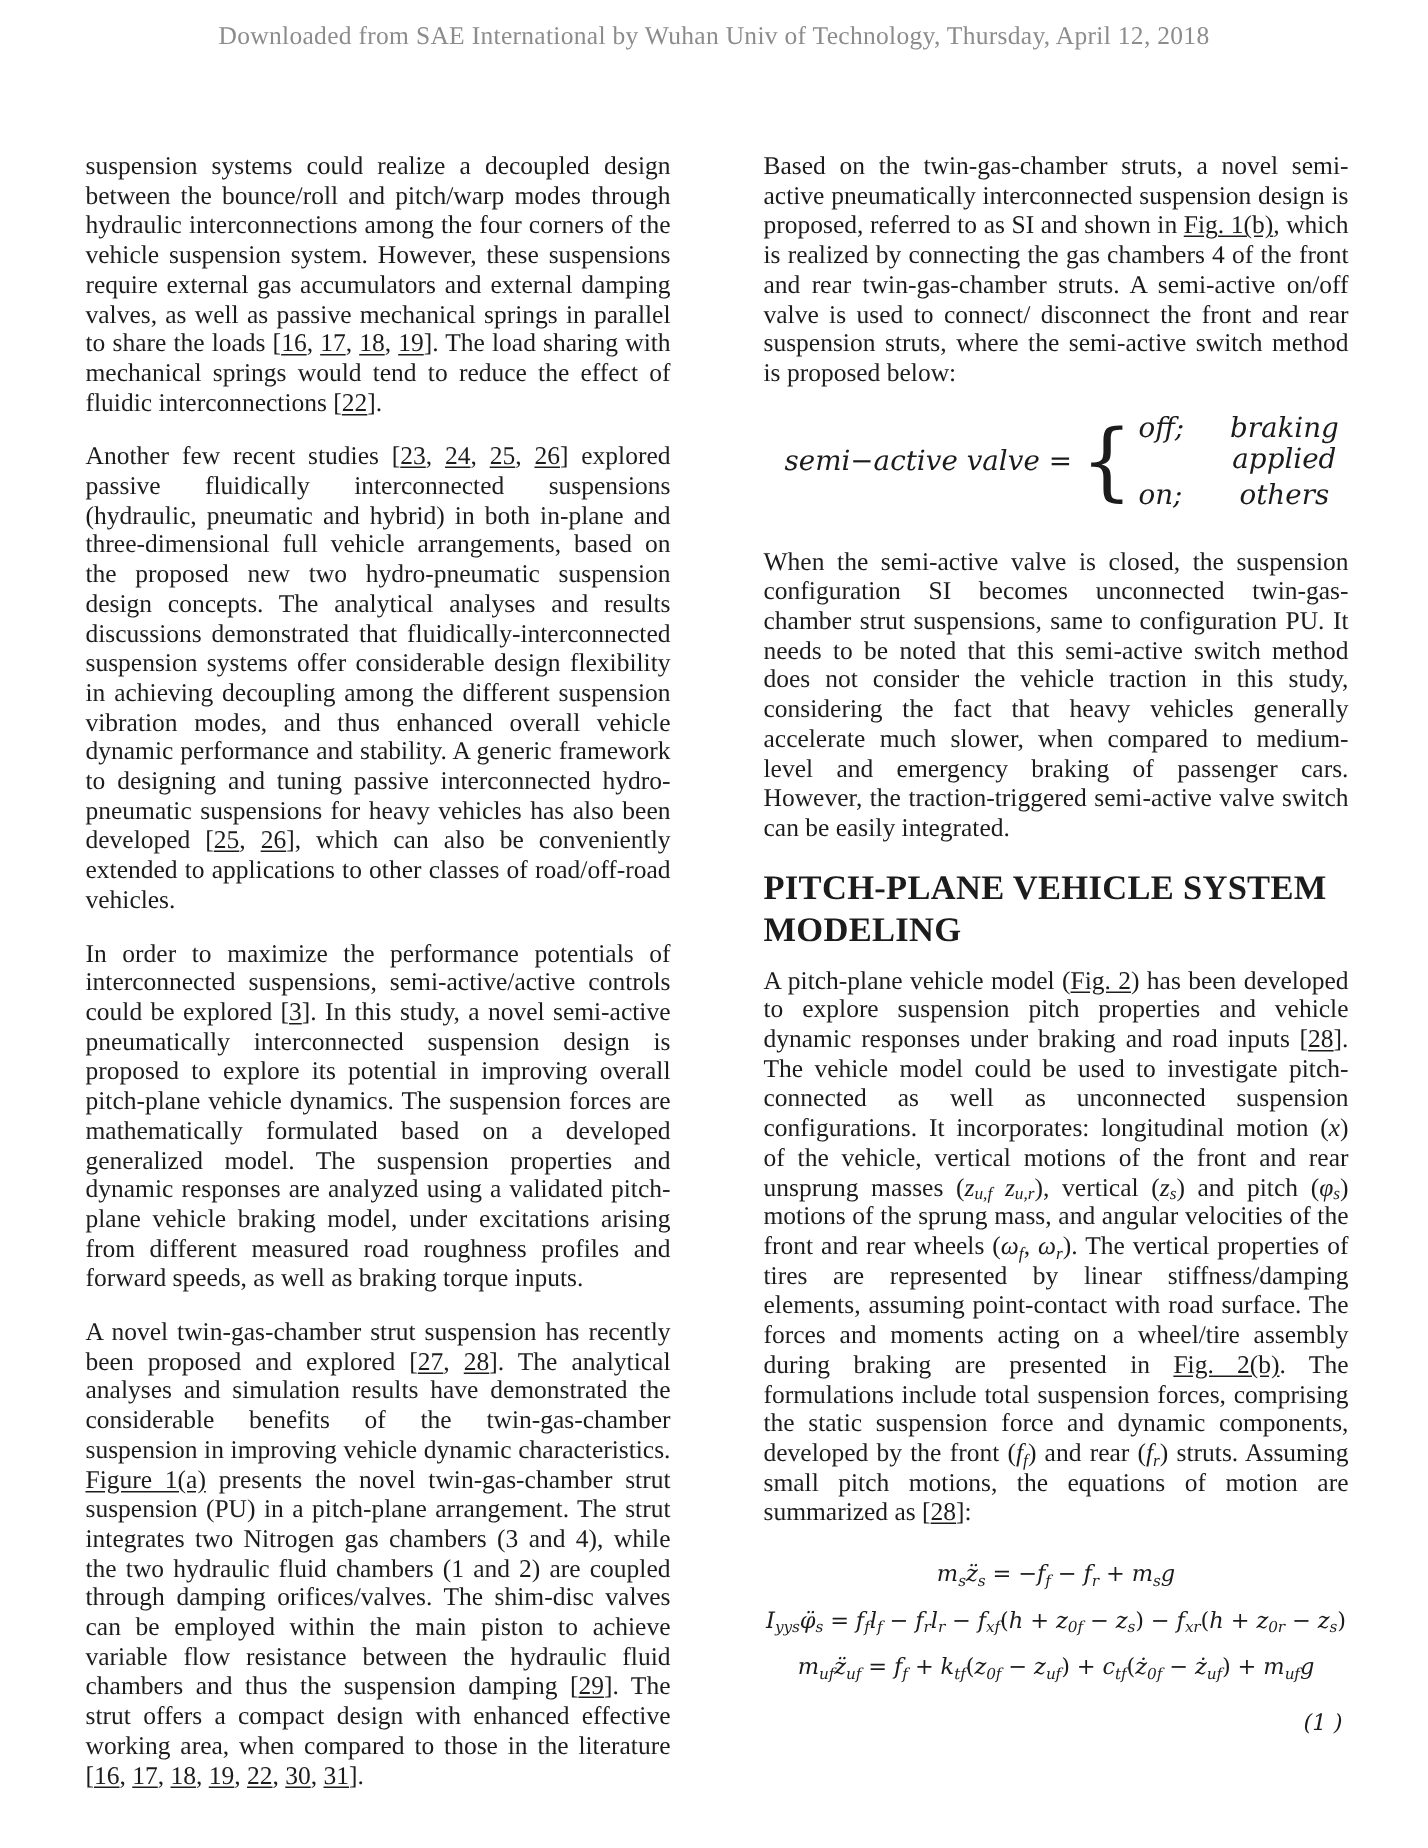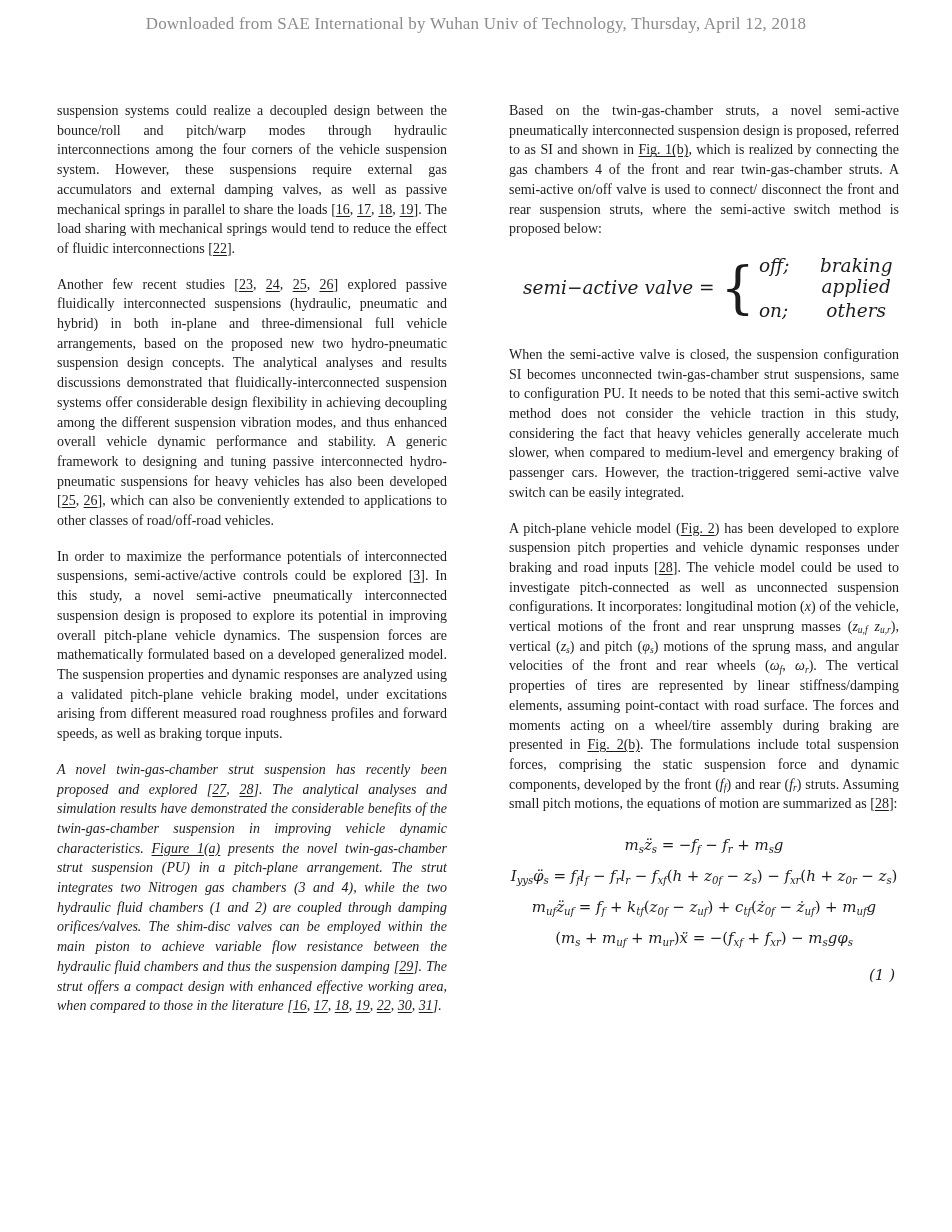--- a/index.html
+++ b/index.html
@@ -20,26 +20,26 @@
     color:#8c8c8c;
     letter-spacing:0.2px;
   }
   .columns{
     display:flex;
     gap:62px;
     padding:0 57px;
   }
   .col{flex:0 0 390px;width:390px;}
   .body-p{
-    font-size:14px;
+    font-size:17px;
     line-height:19.7px;
     margin:0 0 16px 0;
     text-align:justify;
   }
-  .body-p:last-child{margin-bottom:12px;font-style:italic;}
+  .body-p:last-child{margin-bottom:12px;}
   sub{
     font-size:68%;
     line-height:0;
     font-style:italic;
     position:relative;
     vertical-align:baseline;
     bottom:-0.25em;
   }
   .ref{
     text-decoration:underline;
@@ -126,25 +126,25 @@
         <span class="brace">{</span>
         <span class="cases">
           <span class="case-l">off;</span>
           <span class="case-r">braking applied</span>
           <span class="case-l">on;</span>
           <span class="case-r">others</span>
         </span>
       </div>
 
       <p class="body-p">When the semi-active valve is closed, the suspension configuration SI becomes unconnected twin-gas-chamber strut suspensions, same to configuration PU. It needs to be noted that this semi-active switch method does not consider the vehicle traction in this study, considering the fact that heavy vehicles generally accelerate much slower, when compared to medium-level and emergency braking of passenger cars. However, the traction-triggered semi-active valve switch can be easily integrated.</p>
+      <h2 class="section-h">PITCH-PLANE VEHICLE SYSTEM MODELING</h2>
       <p class="body-p">A pitch-plane vehicle model (<span class="ref">Fig. 2</span>) has been developed to explore suspension pitch properties and vehicle dynamic responses under braking and road inputs [<span class="ref">28</span>]. The vehicle model could be used to investigate pitch-connected as well as unconnected suspension configurations. It incorporates: longitudinal motion (<i>x</i>) of the vehicle, vertical motions of the front and rear unsprung masses (<i>z</i><sub>u,f</sub> <i>z</i><sub>u,r</sub>), vertical (<i>z</i><sub>s</sub>) and pitch (<i>φ</i><sub>s</sub>) motions of the sprung mass, and angular velocities of the front and rear wheels (<i>ω</i><sub>f</sub>, <i>ω</i><sub>r</sub>). The vertical properties of tires are represented by linear stiffness/damping elements, assuming point-contact with road surface. The forces and moments acting on a wheel/tire assembly during braking are presented in <span class="ref">Fig. 2(b)</span>. The formulations include total suspension forces, comprising the static suspension force and dynamic components, developed by the front (<i>f</i><sub>f</sub>) and rear (<i>f</i><sub>r</sub>) struts. Assuming small pitch motions, the equations of motion are summarized as [<span class="ref">28</span>]:</p>
 
       <div class="eq-block">
         <div class="eq-line"><i>m</i><sub>s</sub><i>z̈</i><sub>s</sub> = −<i>f</i><sub>f</sub> − <i>f</i><sub>r</sub> + <i>m</i><sub>s</sub><i>g</i></div>
         <div class="eq-line"><i>I</i><sub>yys</sub><i>φ̈</i><sub>s</sub> = <i>f</i><sub>f</sub><i>l</i><sub>f</sub> − <i>f</i><sub>r</sub><i>l</i><sub>r</sub> − <i>f</i><sub>xf</sub>(<i>h</i> + <i>z</i><sub>0f</sub> − <i>z</i><sub>s</sub>) − <i>f</i><sub>xr</sub>(<i>h</i> + <i>z</i><sub>0r</sub> − <i>z</i><sub>s</sub>)</div>
         <div class="eq-line"><i>m</i><sub>uf</sub><i>z̈</i><sub>uf</sub> = <i>f</i><sub>f</sub> + <i>k</i><sub>tf</sub>(<i>z</i><sub>0f</sub> − <i>z</i><sub>uf</sub>) + <i>c</i><sub>tf</sub>(<i>ż</i><sub>0f</sub> − <i>ż</i><sub>uf</sub>) + <i>m</i><sub>uf</sub><i>g</i></div>
-        <div class="eq-line">(<i>m</i><sub>s</sub> + <i>m</i><sub>uf</sub> + <i>m</i><sub>ur</sub>)<i>ẍ</i> = −(<i>f</i><sub>xf</sub> + <i>f</i><sub>xr</sub>) − <i>m</i><sub>s</sub><i>gφ</i><sub>s</sub></div>
         <div class="eq-num">(1 )</div>
       </div>
     </div>
 
   </div>
 </div>
 
 </body></html>

